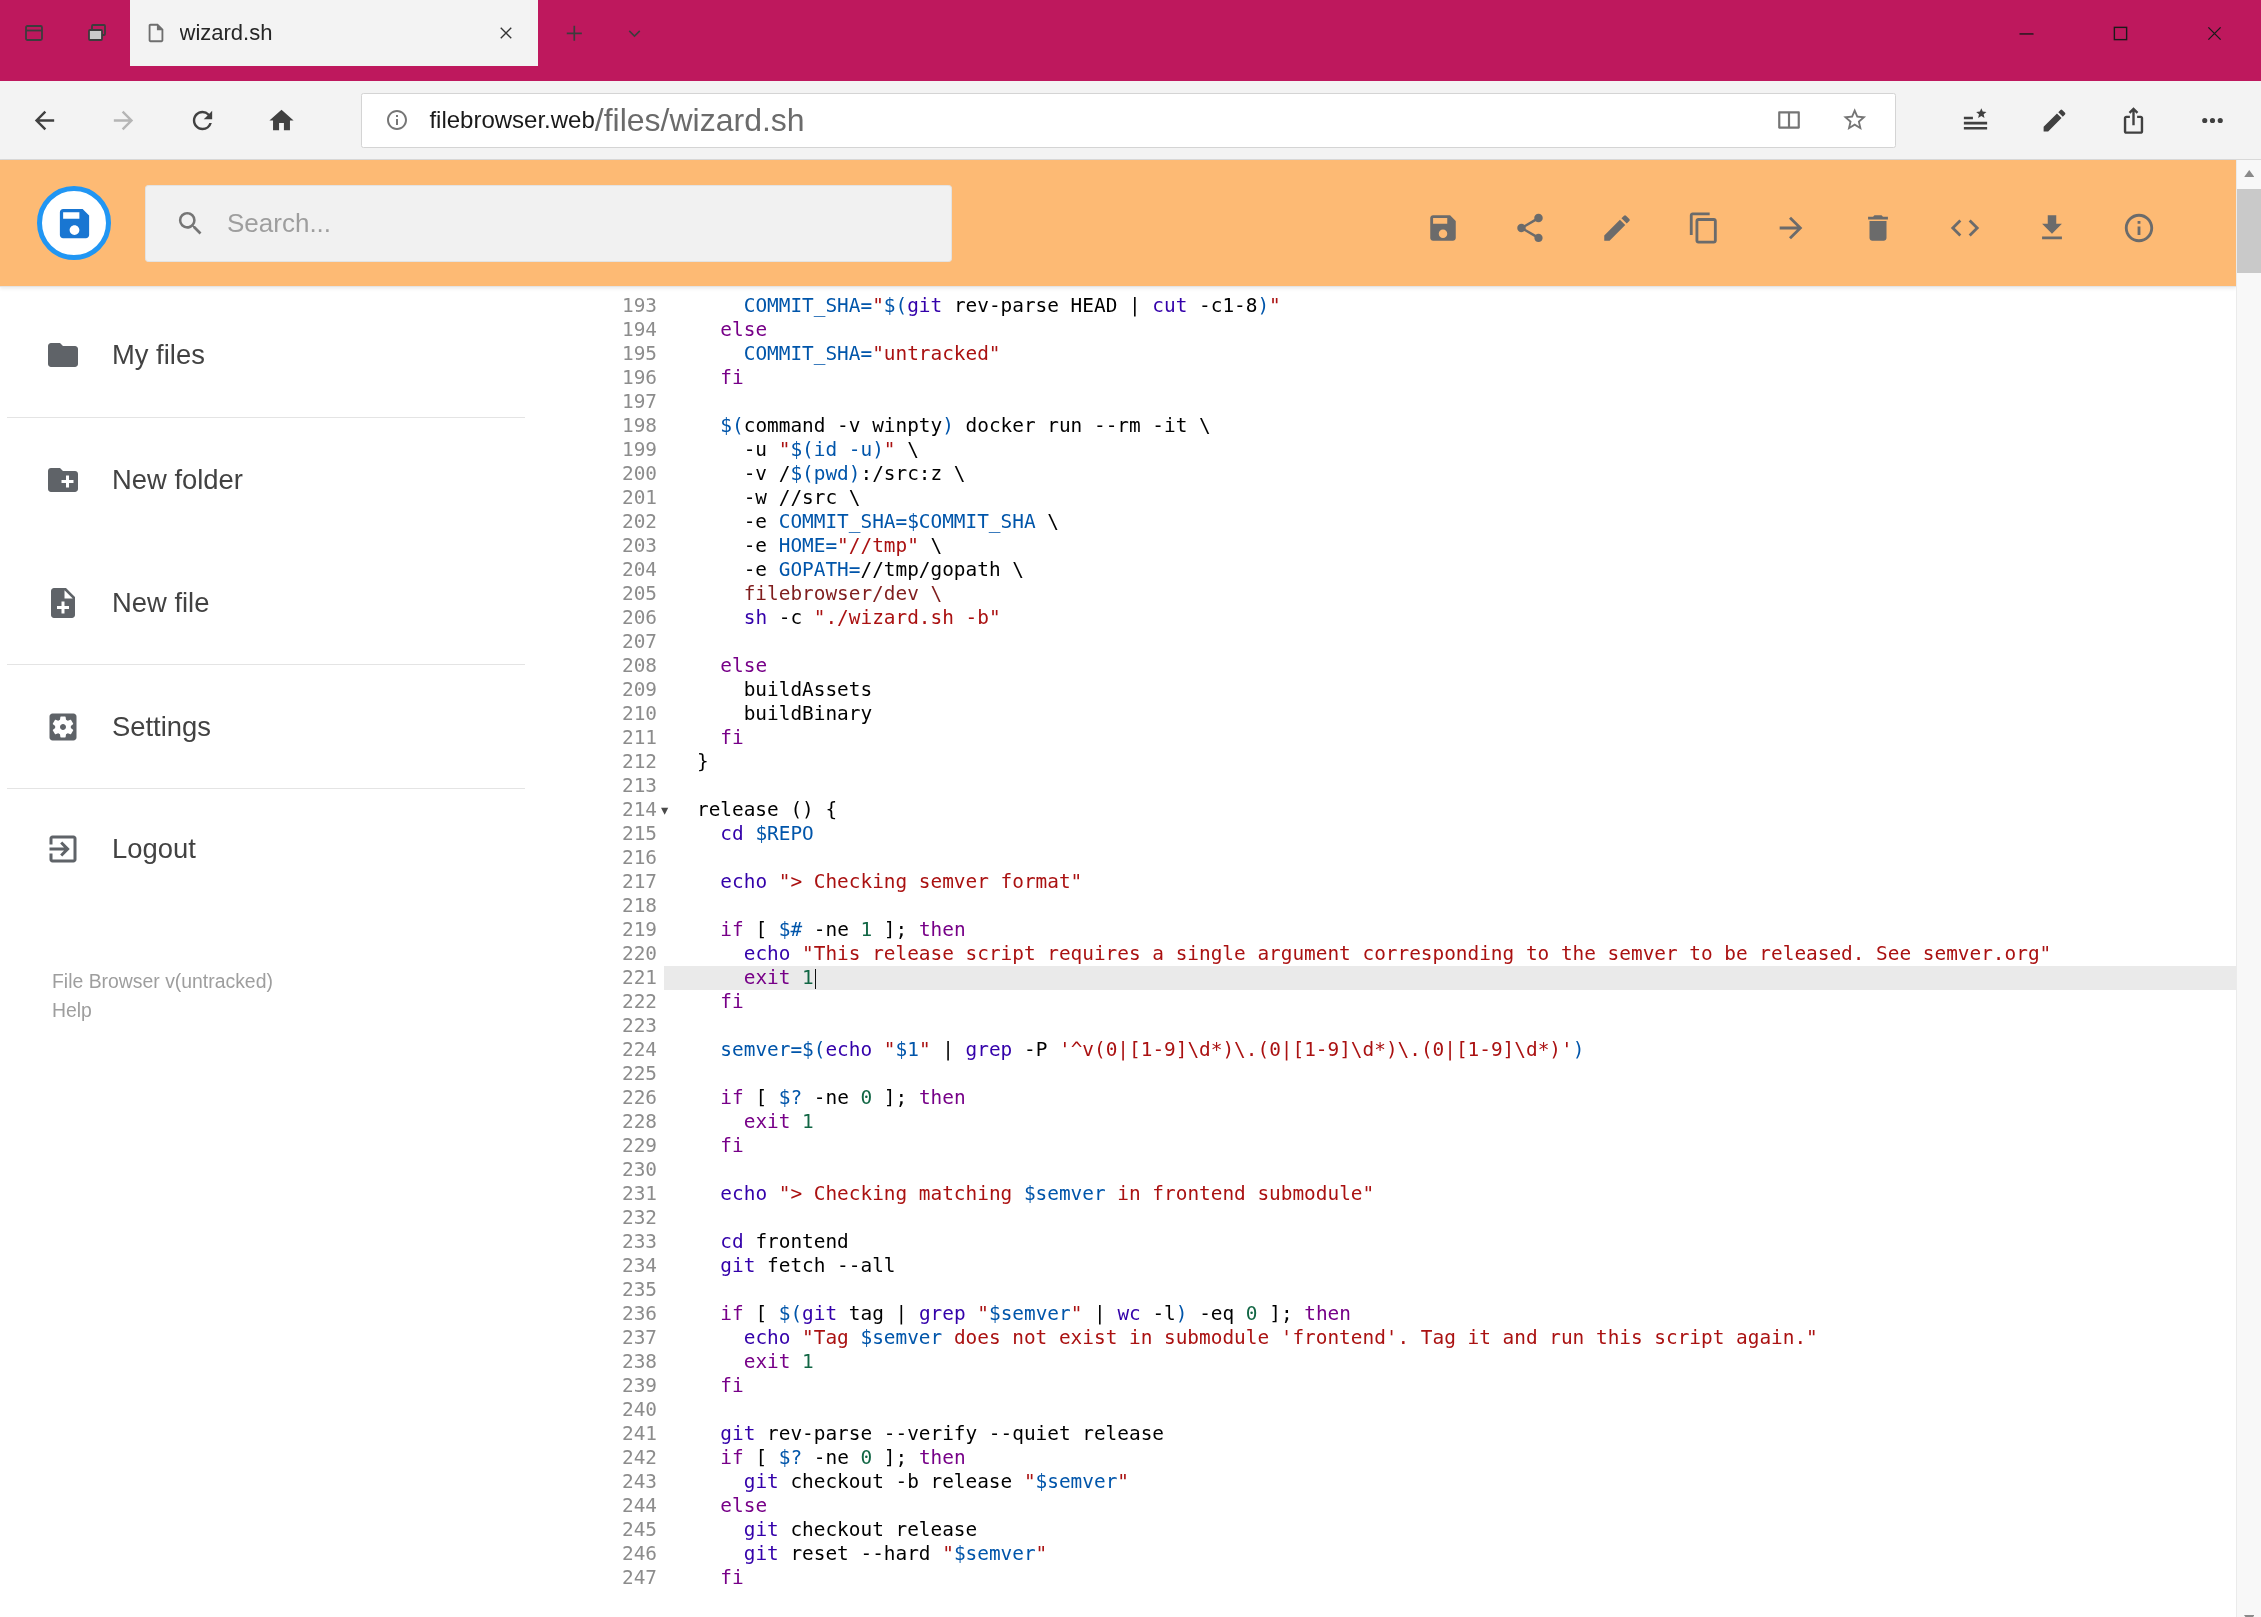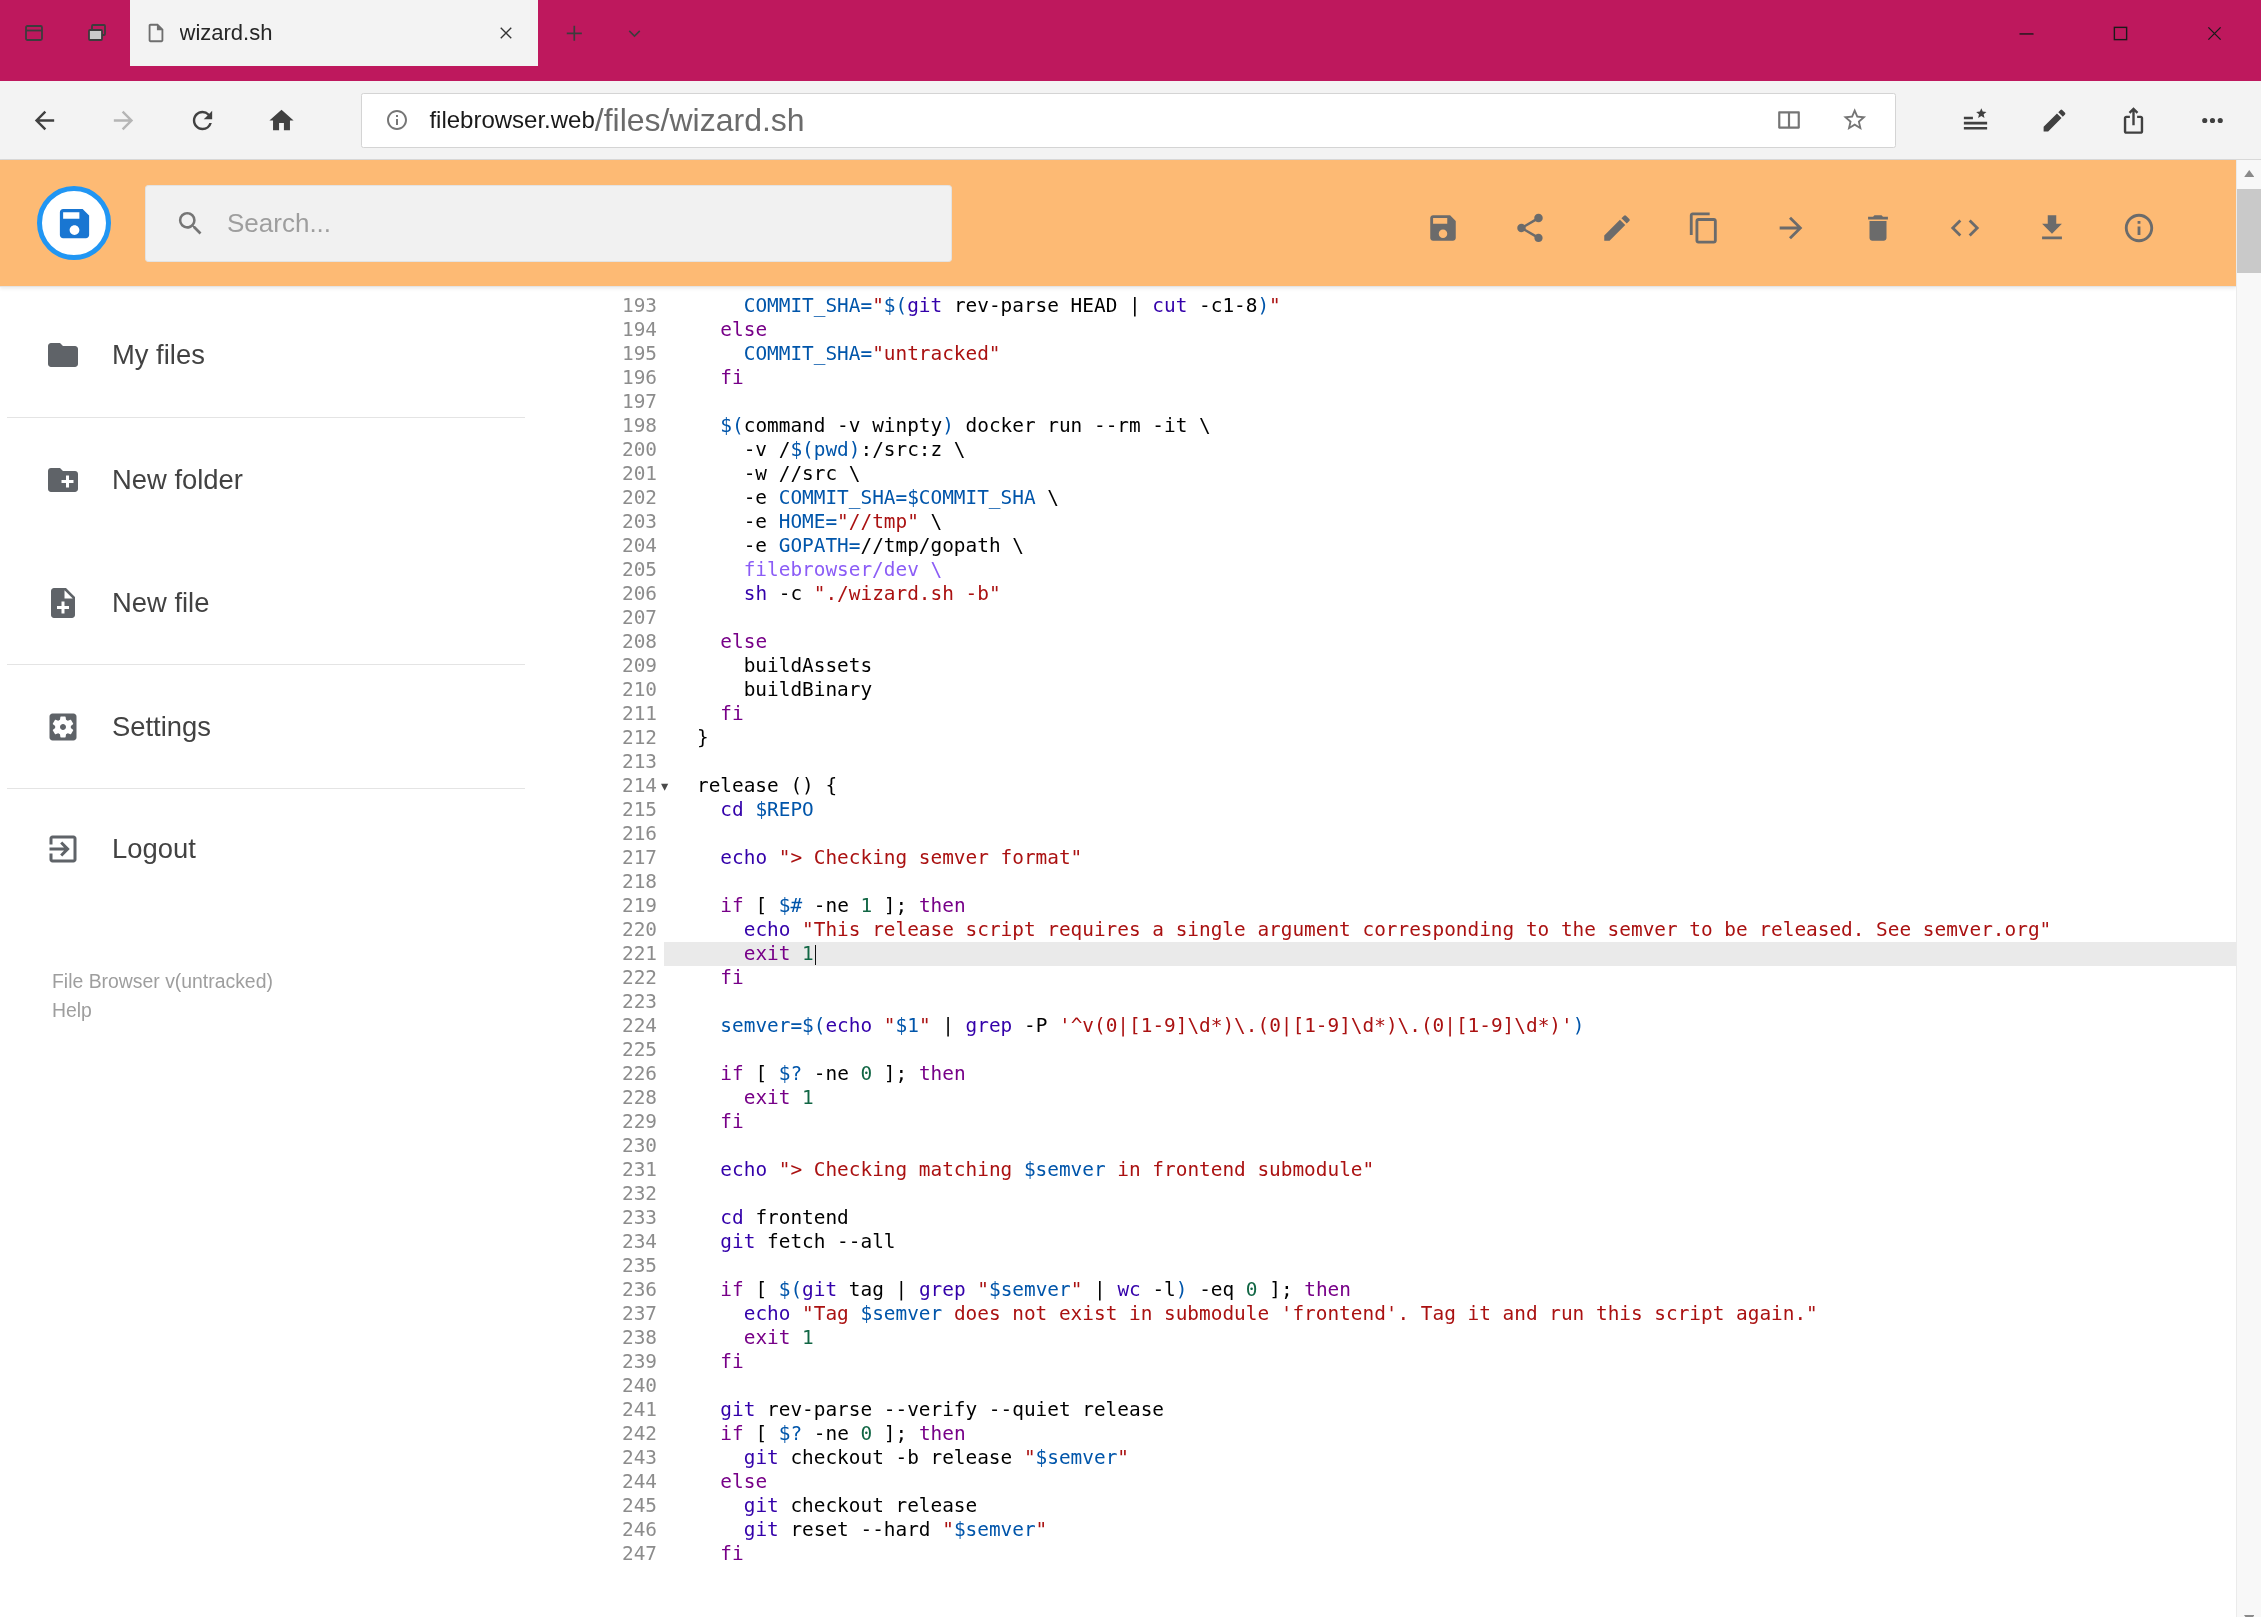--- a/index.html
+++ b/index.html
@@ -391,20 +391,24 @@
           </div>
           <div class="cm-line">
             <span class="ln">197</span>
             <span class="code"></span>
           </div>
           <div class="cm-line">
             <span class="ln">198</span>
             <span class="code"><span style="color: rgb(0, 0, 0);">  </span><span style="color: rgb(0, 85, 170);">$(</span><span style="color: rgb(0, 0, 0);">command -v winpty</span><span style="color: rgb(0, 85, 170);">)</span><span style="color: rgb(0, 0, 0);"> docker run --rm -it \</span></span>
           </div>
           <div class="cm-line">
+            <span class="ln">199</span>
+            <span class="code"><span style="color: rgb(0, 0, 0);">    -u </span><span style="color: rgb(170, 17, 17);">"</span><span style="color: rgb(0, 85, 170);">$(id -u)</span><span style="color: rgb(170, 17, 17);">"</span><span style="color: rgb(0, 0, 0);"> \</span></span>
+          </div>
+          <div class="cm-line">
             <span class="ln">200</span>
             <span class="code"><span style="color: rgb(0, 0, 0);">    -v /</span><span style="color: rgb(0, 85, 170);">$(pwd)</span><span style="color: rgb(0, 0, 0);">:/src:z \</span></span>
           </div>
           <div class="cm-line">
             <span class="ln">201</span>
             <span class="code"><span style="color: rgb(0, 0, 0);">    -w //src \</span></span>
           </div>
           <div class="cm-line">
             <span class="ln">202</span>
             <span class="code"><span style="color: rgb(0, 0, 0);">    -e </span><span style="color: rgb(0, 85, 170);">COMMIT_SHA=$COMMIT_SHA</span><span style="color: rgb(0, 0, 0);"> \</span></span>
@@ -412,21 +416,21 @@
           <div class="cm-line">
             <span class="ln">203</span>
             <span class="code"><span style="color: rgb(0, 0, 0);">    -e </span><span style="color: rgb(0, 85, 170);">HOME=</span><span style="color: rgb(170, 17, 17);">"//tmp"</span><span style="color: rgb(0, 0, 0);"> \</span></span>
           </div>
           <div class="cm-line">
             <span class="ln">204</span>
             <span class="code"><span style="color: rgb(0, 0, 0);">    -e </span><span style="color: rgb(0, 85, 170);">GOPATH=</span><span style="color: rgb(0, 0, 0);">//tmp/gopath \</span></span>
           </div>
           <div class="cm-line">
             <span class="ln">205</span>
-            <span class="code"><span style="color: #8b5cf6;">    filebrowser/dev \</span></span>
+            <span class="code"><span style="color: #7f1d1d;">    filebrowser/dev \</span></span>
           </div>
           <div class="cm-line">
             <span class="ln">206</span>
             <span class="code"><span style="color: rgb(0, 0, 0);">    </span><span style="color: rgb(51, 0, 170);">sh</span><span style="color: rgb(0, 0, 0);"> -c </span><span style="color: rgb(170, 17, 17);">"./wizard.sh -b"</span></span>
           </div>
           <div class="cm-line">
             <span class="ln">207</span>
             <span class="code"></span>
           </div>
           <div class="cm-line">

